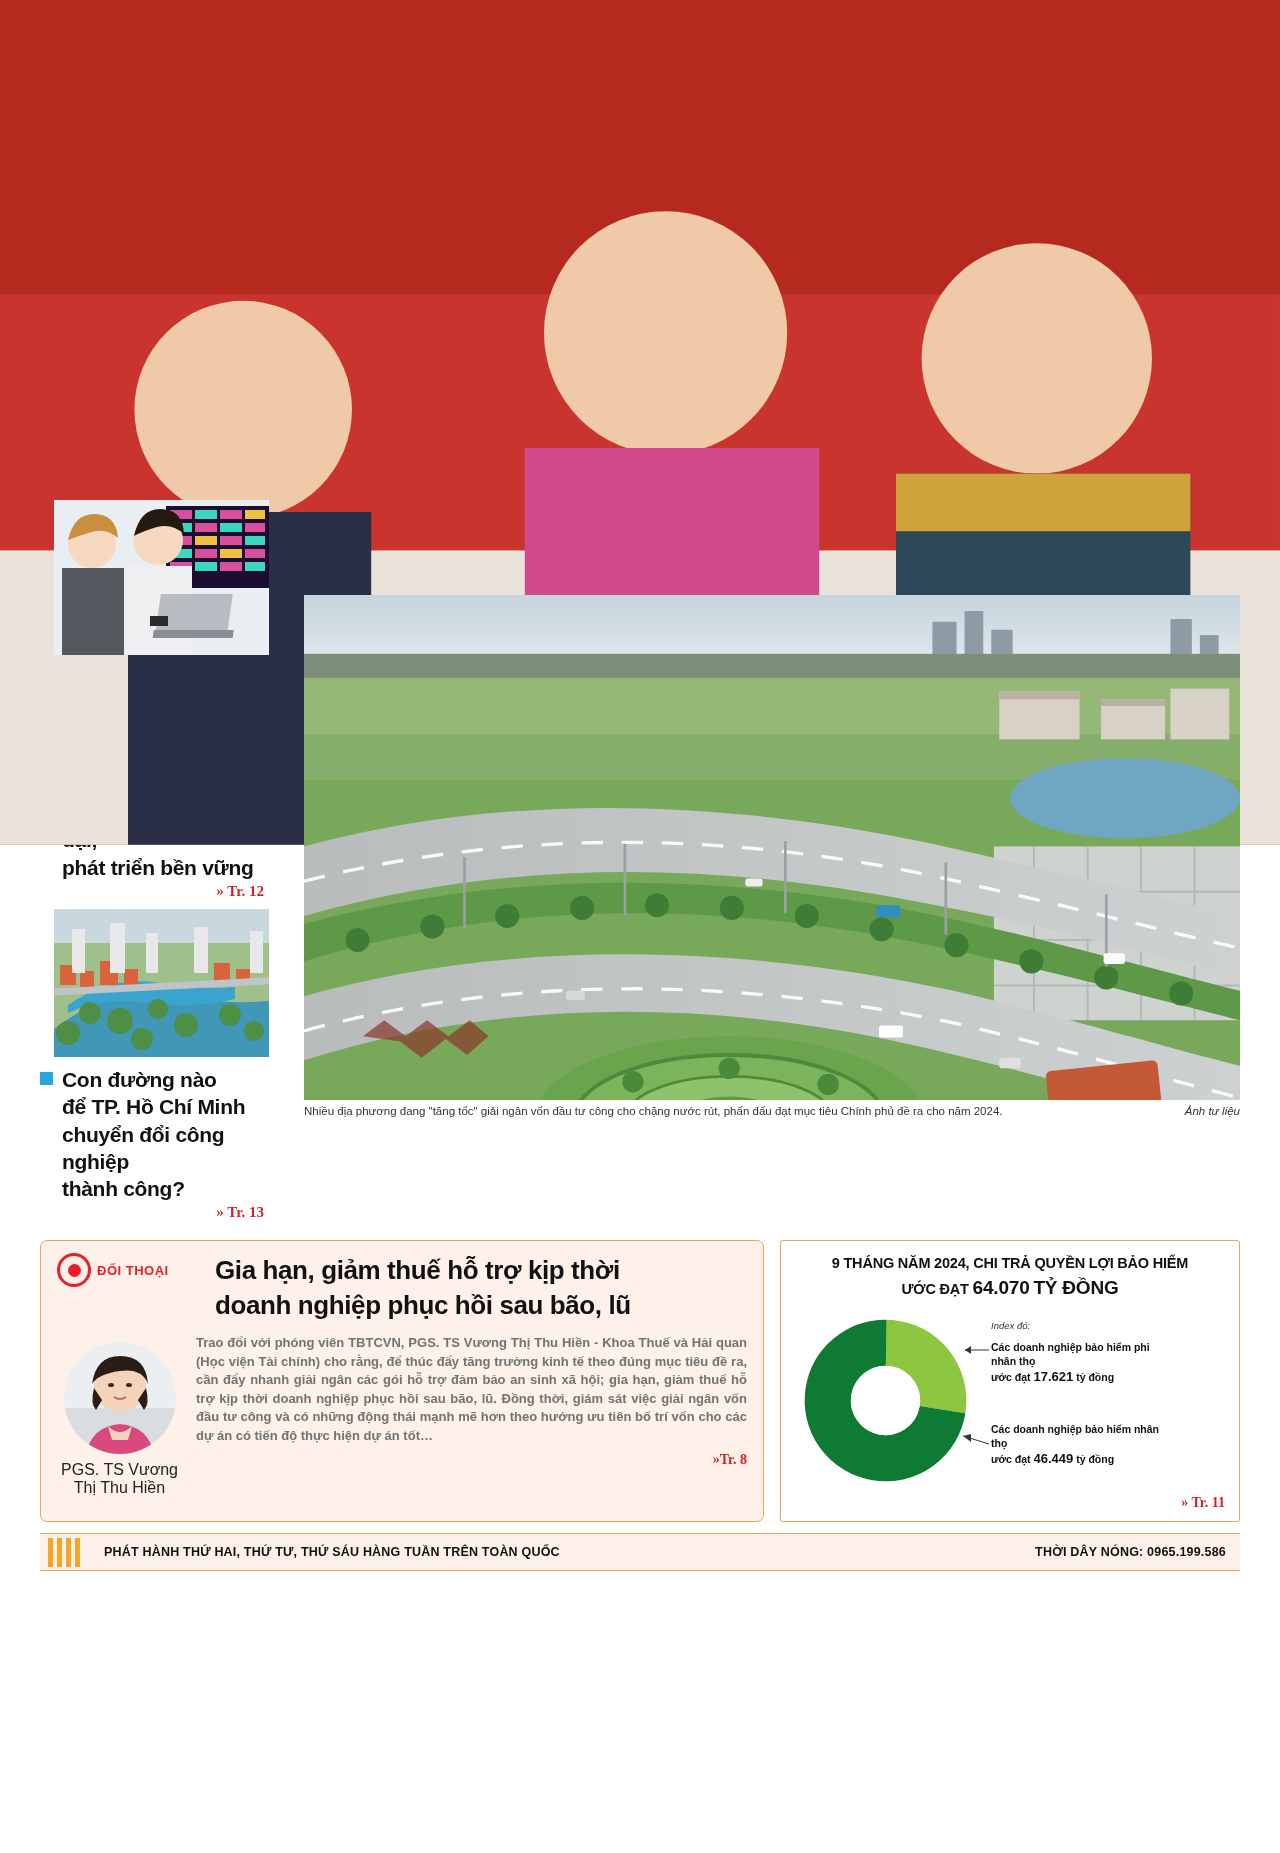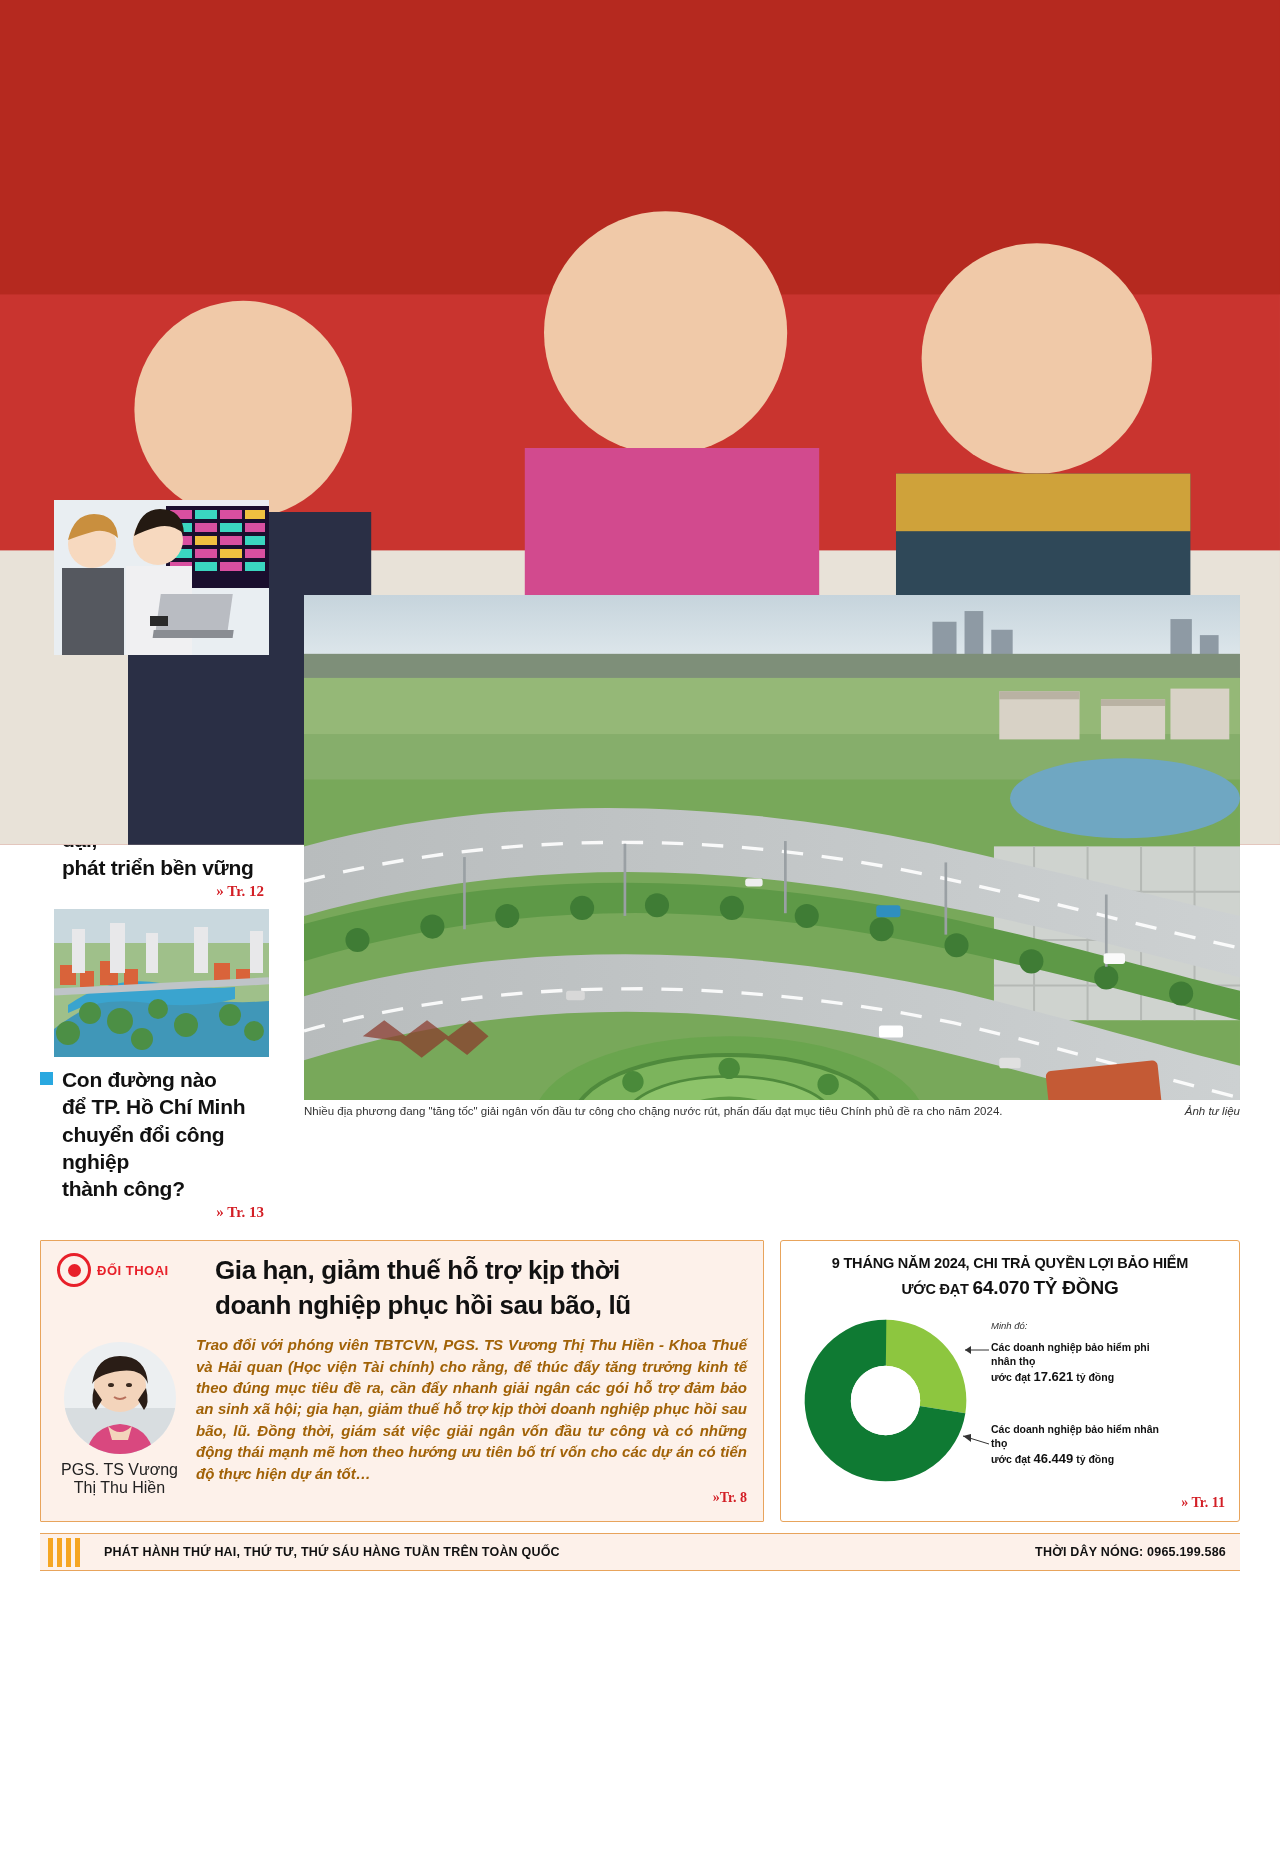--- a/index.html
+++ b/index.html
@@ -116,38 +116,38 @@
            font-family:"Liberation Serif", serif; margin-top:4px; padding-right:14px; }
   .hero { width:100%; height:505px; margin-top:5px; position:relative; overflow:hidden; }
   .caption-row { display:flex; justify-content:space-between; align-items:baseline;
                  margin-top:5px; font-size:11.5px; color:#333; }
   .caption-row .credit { font-style:italic; white-space:nowrap; padding-left:10px; }
 
   
   .bottom { display:flex; gap:16px; margin-top:12px; }
   .dialog-panel {
     flex:1; border:1.6px solid #e8a45c; background:#fdf1ea;
-    border-radius:1px; padding:12px 16px 10px; position:relative;
+    border-radius:7px; padding:12px 16px 10px; position:relative;
   }
   .doithoai-badge { display:flex; align-items:center; gap:6px; }
   .dt-circle { width:34px; height:34px; border-radius:50%; border:3px solid #e8202a;
                display:flex; align-items:center; justify-content:center; }
   .dt-inner { width:13px; height:13px; border-radius:50%; background:#e8202a; }
   .dt-text { color:#e8202a; font-weight:bold; font-size:13px; letter-spacing:0.5px; }
   .dlg-title {
     font-size:26px; font-weight:bold; line-height:1.32; margin-left:8px;
     letter-spacing:-0.4px; margin-top:-34px; padding-left:150px;
   }
   .dlg-body { display:flex; gap:14px; margin-top:12px; }
   .dlg-photo-wrap { width:125px; flex:none; text-align:center; }
   .dlg-photo { width:112px; height:112px; border-radius:50%; overflow:hidden;
                margin:8px auto 0; position:relative; }
   .dlg-cap { font-size:16px; margin-top:7px; color:#222; }
-  .dlg-text { flex:1; font-size:15px; line-height:1.43; text-align:justify;
-              font-style:italic; font-weight:bold; color:#a16207; }
+  .dlg-text { flex:1; font-size:13px; line-height:1.43; text-align:justify;
+              font-weight:bold; color:#737373; }
   .dlg-pg { text-align:right; color:#d31f26; font-weight:bold; font-size:14px;
             font-family:"Liberation Serif", serif; margin-top:6px; }
 
   .chart-panel {
     width:460px; flex:none; border:1.6px solid #e8a45c; border-radius:3px;
     background:#fff; padding:12px 14px 10px; position:relative;
   }
   .ch-title { text-align:center; font-size:14.5px; font-weight:bold;
               line-height:1.45; letter-spacing:-0.2px; }
   .ch-title .big { font-size:19px; }
@@ -666,21 +666,21 @@
 
       <div class="ch-area">
         <svg class="donut" viewBox="0 0 100 100">
 
           <circle cx="50" cy="50" r="35" fill="none" stroke="#8dc63f" stroke-width="28" stroke-dasharray="60.5 159.5" transform="rotate(-90 50 50)"></circle>
 
           <circle cx="50" cy="50" r="35" fill="none" stroke="#0f7a33" stroke-width="28" stroke-dasharray="159.5 60.5" transform="rotate(9 50 50)"></circle>
           <circle cx="50" cy="50" r="21" fill="#fff"></circle>
         </svg>
 
-        <div class="trongdo">Minh đó:</div>
+        <div class="trongdo">Index đó:</div>
 
         <div class="lbl" style="left:196px; top:30px; width:186px">
           <span style="white-space:pre-line">Các doanh nghiệp bảo hiểm phi nhân thọ
 ước đạt</span>
           <span class="amt">17.621</span>
           <span>tỷ đồng</span>
         </div>
 
         <div class="lbl" style="left:196px; top:112px; width:186px">
           <span style="white-space:pre-line">Các doanh nghiệp bảo hiểm nhân thọ

